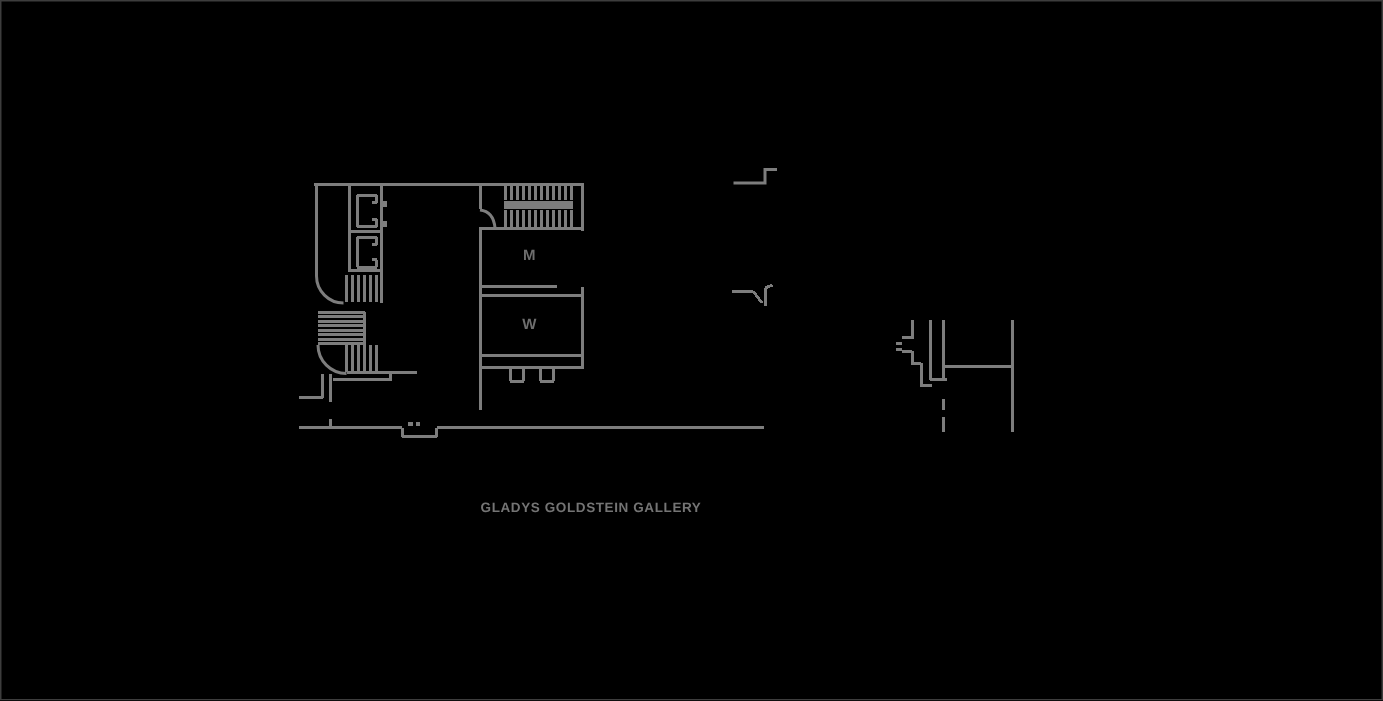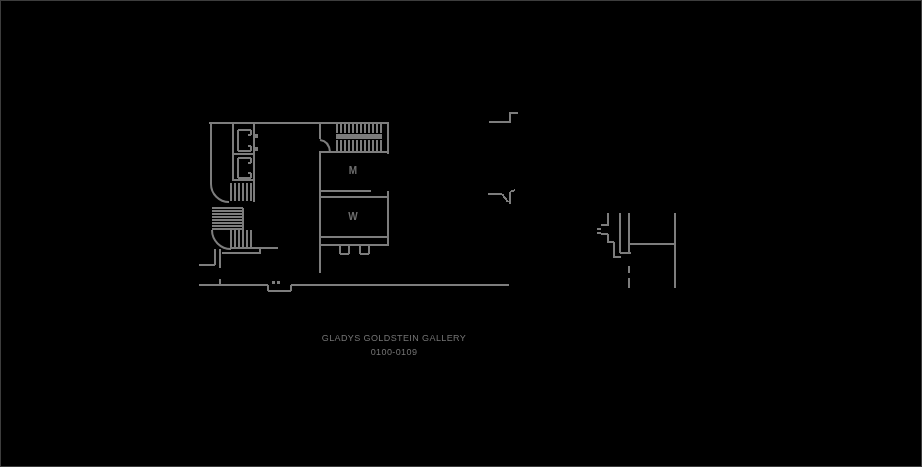--- a/index.html
+++ b/index.html
@@ -19,21 +19,21 @@
     font-size:10px;font-weight:bold;color:#6e6e6e;
     letter-spacing:0.2px;
   }
   .room-label.m{left:344px;top:164px;}
   .room-label.w{left:344px;top:210px;}
   .caption{
     position:absolute;
     left:293px;top:330px;width:200px;
     text-align:center;
     color:#747474;
-    font-size:9px;font-weight:normal;
+    font-size:9px;font-weight:bold;
     line-height:14px;
     letter-spacing:0.4px;
   }
 </style>
 </head>
 <body>
 
 <div class="stage">
   <svg id="plan-svg" viewBox="0 0 922 467">
       <g stroke="#7d7d7d" stroke-width="2" fill="none">
@@ -172,15 +172,14 @@
         <line x1="628" y1="243" x2="674" y2="243" shape-rendering="crispEdges"></line>
         <line x1="674" y1="212" x2="674" y2="287" shape-rendering="crispEdges"></line>
         <rect x="596" y="227" width="4" height="2" fill="#7d7d7d" stroke="none" shape-rendering="crispEdges"></rect>
         <rect x="596" y="231" width="4" height="2" fill="#7d7d7d" stroke="none" shape-rendering="crispEdges"></rect>
       </g>
     </svg>
   <div class="room-label m">M</div>
   <div class="room-label w">W</div>
   <div class="caption">
     <div>GLADYS GOLDSTEIN GALLERY</div>
-    <div>0100-0109</div>
   </div>
 </div>
 
 </body></html>

